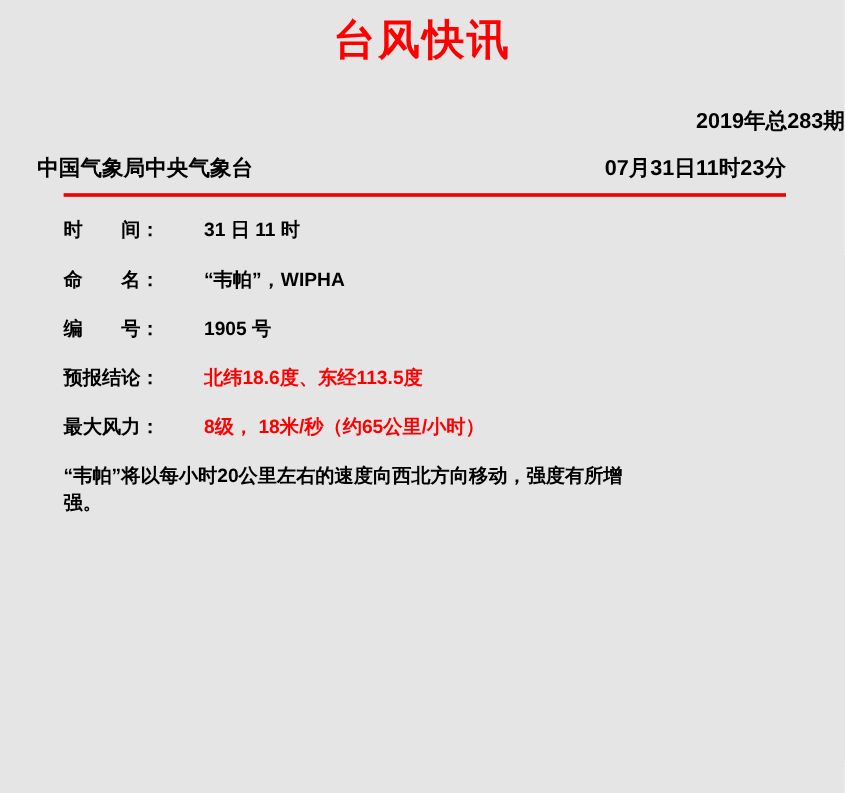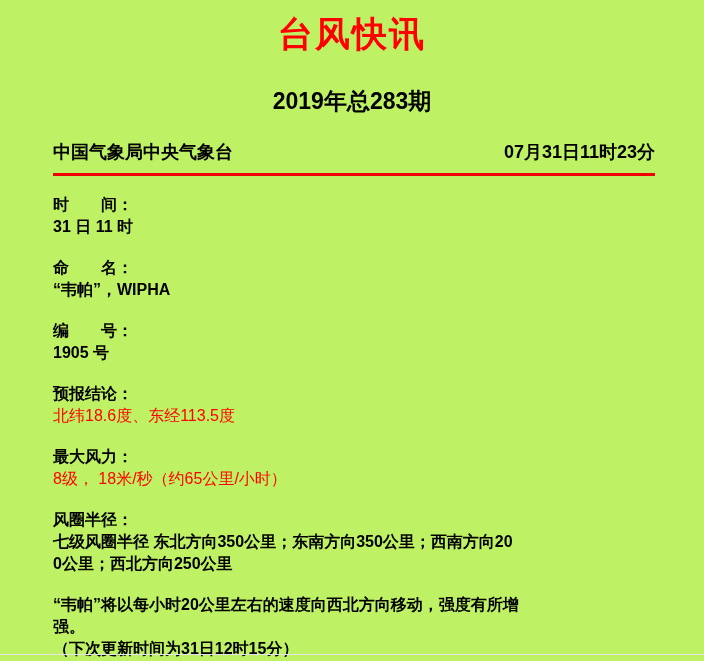--- a/index.html
+++ b/index.html
@@ -1,43 +1,43 @@
 <!DOCTYPE html>
 <html><head>
 <meta charset="utf-8">
 <style>
   html, body { margin: 0; padding: 0; background: #ffffff; }
   .page {
     position: relative;
     width: 704px;
     height: 661px;
     overflow: hidden;
-    background: #bef264;
+    background: #e5e5e5;
     color: #000000;
     font-family: "Liberation Sans", "DejaVu Sans", sans-serif;
   }
   .title {
     margin-top: 14px;
     text-align: center;
     color: #ff0000;
     font-size: 35px;
     font-weight: bold;
     line-height: 40px;
     letter-spacing: 2px;
   }
   .issue {
     margin-top: 38px;
-    text-align: center;
-    font-size: 23px;
+    text-align: right;
+    font-size: 18px;
     font-weight: bold;
     line-height: 18px;
   }
   .header {
-    margin-top: 32px;
-    padding: 0 49px 0 53px;
+    margin-top: 20px;
+    padding: 0 49px 0 31px;
     display: flex;
     justify-content: space-between;
     align-items: baseline;
     font-size: 18px;
     font-weight: bold;
     line-height: 20px;
   }
   .red-line {
     margin: 11px 49px 0 53px;
     height: 3px;
@@ -46,42 +46,41 @@
   .fields {
     margin-top: 18px;
     padding: 0 49px 0 53px;
     font-size: 16px;
   }
   .row {
     display: flex;
     align-items: flex-start;
     margin-bottom: 19px;
     line-height: 22px;
-    flex-direction: column;
   }
   .label {
     width: 117px;
     flex-shrink: 0;
     font-weight: bold;
     white-space: nowrap;
   }
   .lt {
     display: inline-block;
     width: 64px;
     text-align: justify;
     text-align-last: justify;
   }
   .value {
     width: 466px;
     word-break: break-all;
     font-weight: bold;
   }
   .value.red {
     color: #ff0000;
-    font-weight: normal;
+    font-weight: bold;
   }
   .bottom-divider {
     position: absolute;
     left: 0;
     right: 0;
     bottom: 6px;
     border-top: 1px solid #e4e4e4;
   }
 </style>
 </head>
@@ -123,29 +122,24 @@
     </div>
 
 
     <div class="row">
       <div class="label"><span class="lt">最大风力</span><span>：</span></div>
       <div class="value red">8级， 18米/秒（约65公里/小时）</div>
     </div>
 
 
 
-    <div class="row">
-      <div class="label"><span class="lt">风圈半径</span><span>：</span></div>
-      <div class="value">七级风圈半径 东北方向350公里；东南方向350公里；西南方向200公里；西北方向250公里</div>
-    </div>
 
     <div class="row">
       <div class="value">
         <div>“韦帕”将以每小时20公里左右的速度向西北方向移动，强度有所增强。</div>
-        <div>（下次更新时间为31日12时15分）</div>
       </div>
     </div>
 
   </div>
 
   <div class="bottom-divider"></div>
 
 </div>
 
 </body></html>

